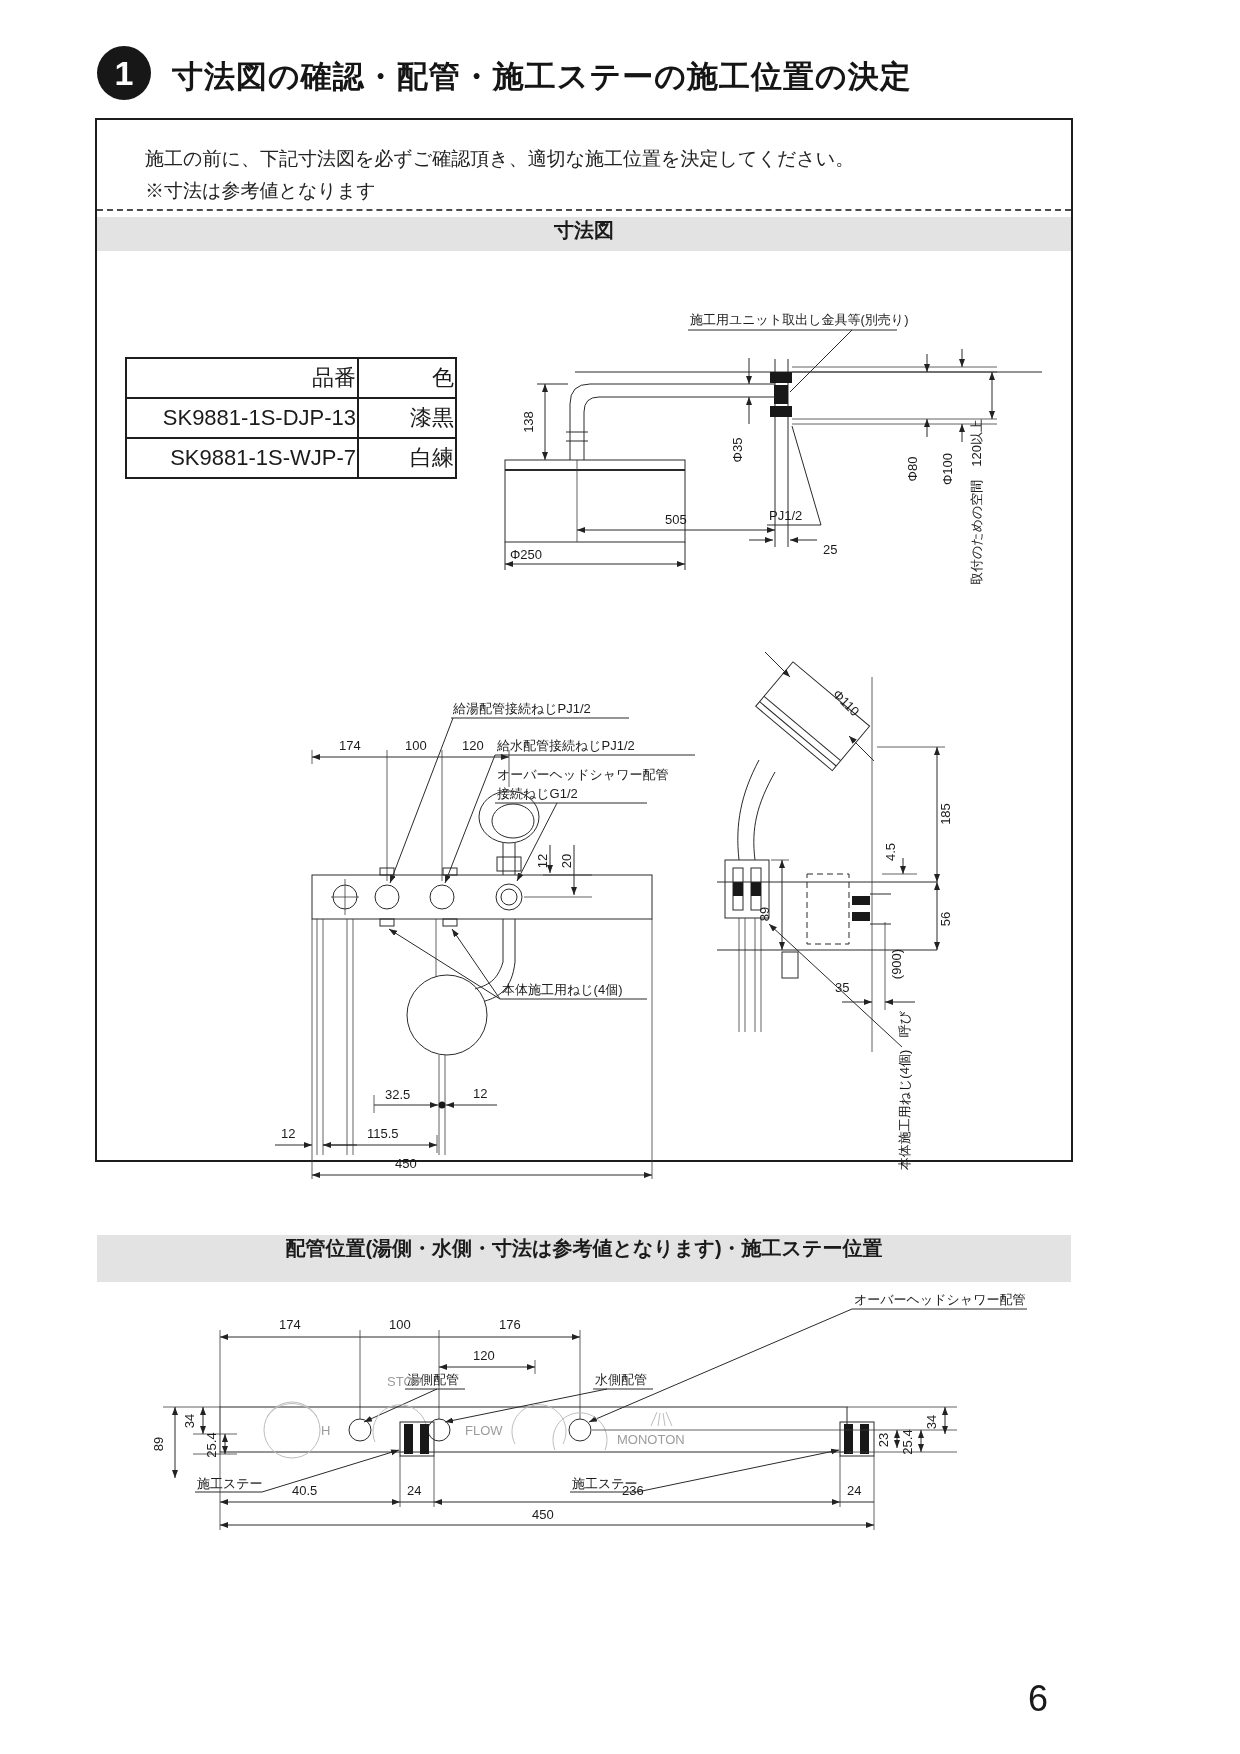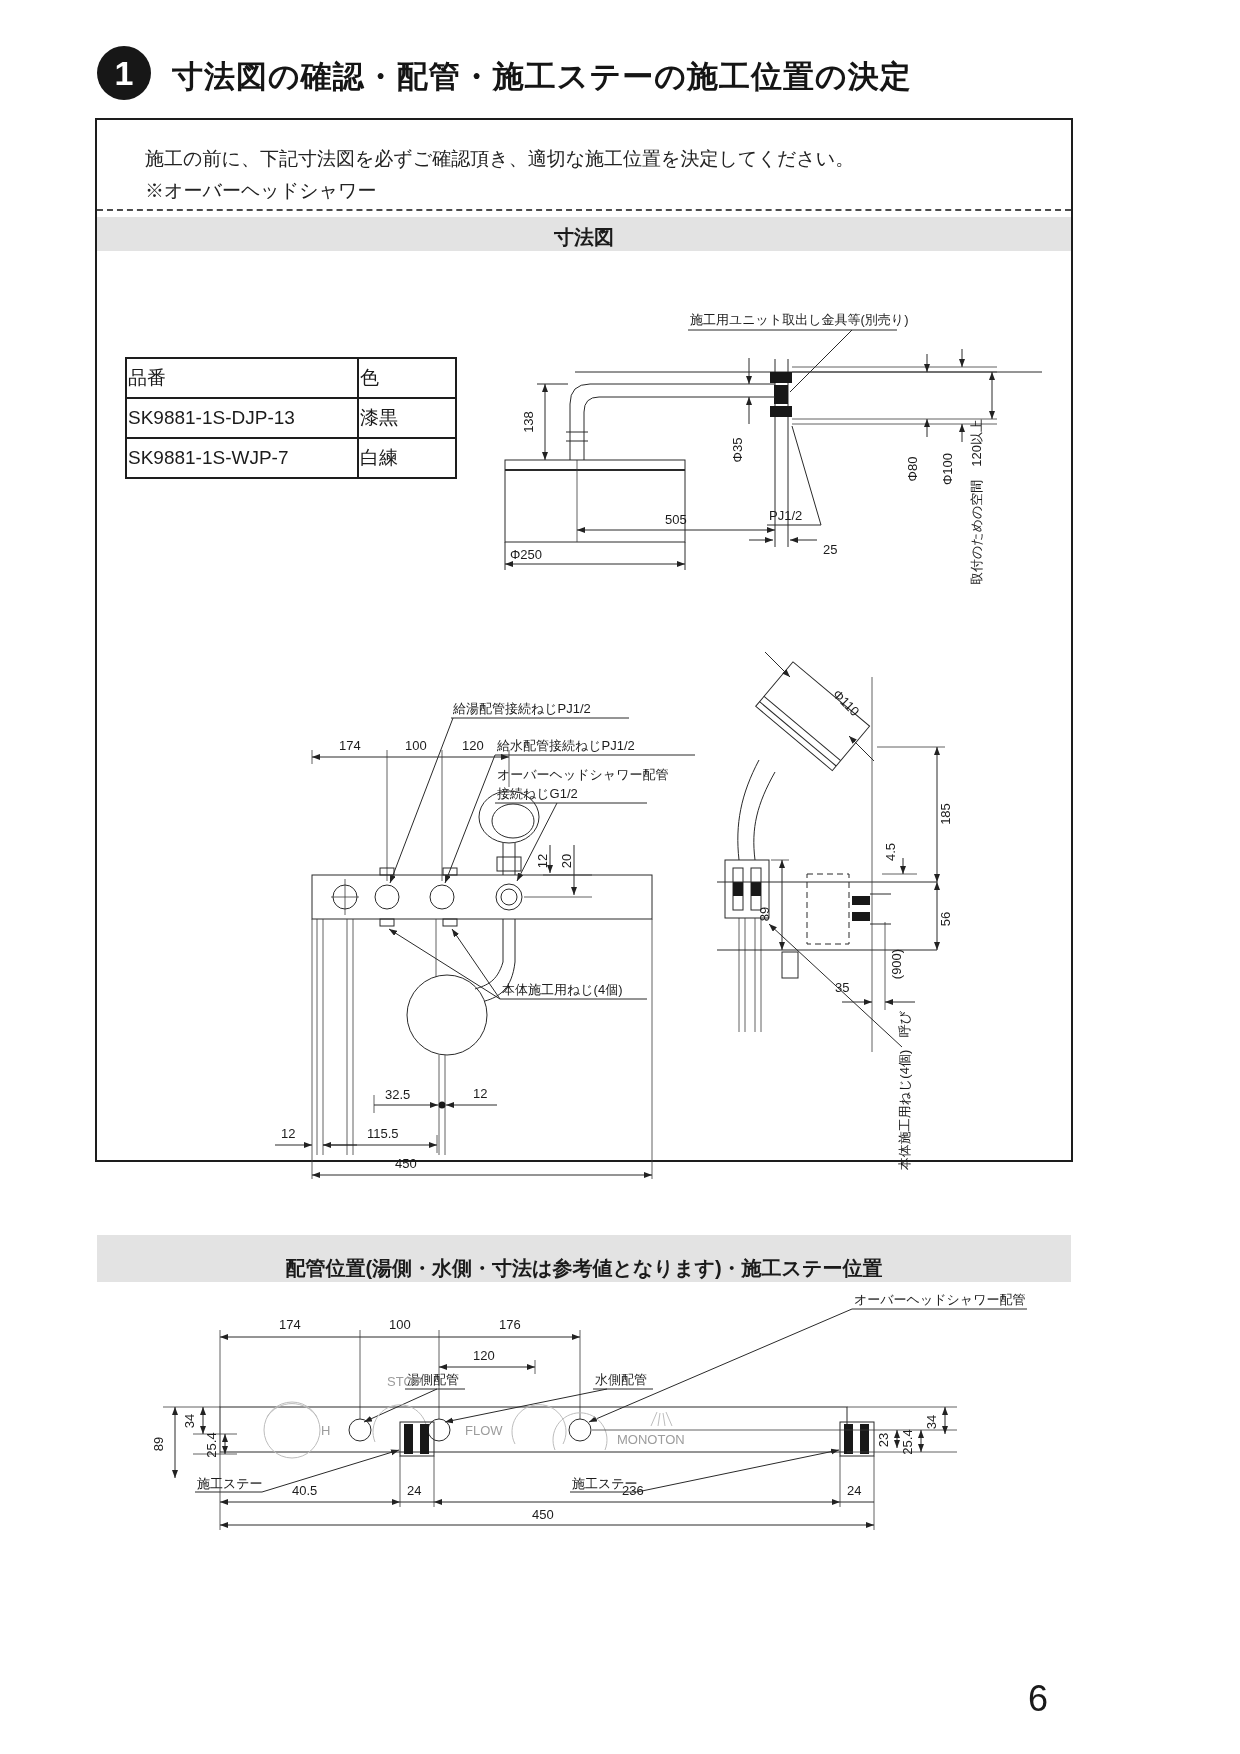--- a/index.html
+++ b/index.html
@@ -8,28 +8,28 @@
   
   .step-circle{position:absolute;left:97px;top:46px;width:54px;height:54px;border-radius:50%;
         background:#171717;color:#fff;font-size:34px;font-weight:bold;
         display:flex;align-items:center;justify-content:center;}
   .page-title{position:absolute;left:172px;top:56px;font-size:31px;font-weight:bold;letter-spacing:1px;color:#151515;}
   
   .main-box{position:absolute;left:95px;top:118px;width:978px;height:1044px;border:2px solid #1d1d1d;box-sizing:border-box;}
   .intro-1{position:absolute;left:48px;top:26px;font-size:19px;color:#222;}
   .intro-2{position:absolute;left:48px;top:58px;font-size:19px;color:#222;}
   .dashed-sep{position:absolute;left:0px;top:89px;width:974px;border-top:2px dashed #4c4c4c;}
-  .band{position:absolute;left:0px;width:974px;background:#e3e3e3;display:flex;align-items:flex-end;justify-content:center;
+  .band{position:absolute;left:0px;width:974px;background:#e3e3e3;display:flex;align-items:flex-start;justify-content:center;
         font-size:20px;font-weight:600;color:#1b1b1b;}
   .band1{top:97px;height:34px;}
   .band2{top:1115px;height:47px;}
   
   .ptable{position:absolute;left:28px;top:237px;border-collapse:collapse;}
-  .ptable td,.ptable th{border:2px solid #1d1d1d;font-weight:normal;font-size:19px;color:#1b1b1b;
-        height:36px;text-align:left;vertical-align:middle;}
+  .ptable td,.ptable th{border:2px solid #1d1d1d;font-weight:normal;font-size:22px;color:#1b1b1b;
+        height:36px;text-align:right;vertical-align:middle;}
   .col-part{width:228px;}
   .col-color{width:94px;}
   
   .svg-abs{position:absolute;}
   svg text{font-family:"Liberation Sans",sans-serif;fill:#1c1c1c;font-size:13px;}
   svg .ln{stroke:#2a2a2a;stroke-width:1;fill:none;}
   svg .ln2{stroke:#2a2a2a;stroke-width:2.2;fill:none;}
   svg .thin{stroke:#3a3a3a;stroke-width:0.8;fill:none;}
   svg .blk{fill:#181818;stroke:none;}
   svg .gray{stroke:#bdbdbd;stroke-width:1;fill:none;}
@@ -41,21 +41,21 @@
 
 <div class="page">
 
   <div class="step-circle">
     <span>1</span>
   </div>
   <div class="page-title">寸法図の確認・配管・施工ステーの施工位置の決定</div>
 
   <div class="main-box">
     <div class="intro-1">施工の前に、下記寸法図を必ずご確認頂き、適切な施工位置を決定してください。</div>
-    <div class="intro-2">※オーバーヘッドシャワー</div>
+    <div class="intro-2">※寸法は参考値となります</div>
     <div class="dashed-sep"></div>
 
     <div class="band band1">
       <span>寸法図</span>
     </div>
 
     <table class="ptable">
       <tbody>
           <tr>
         <th class="col-part">品番</th>

